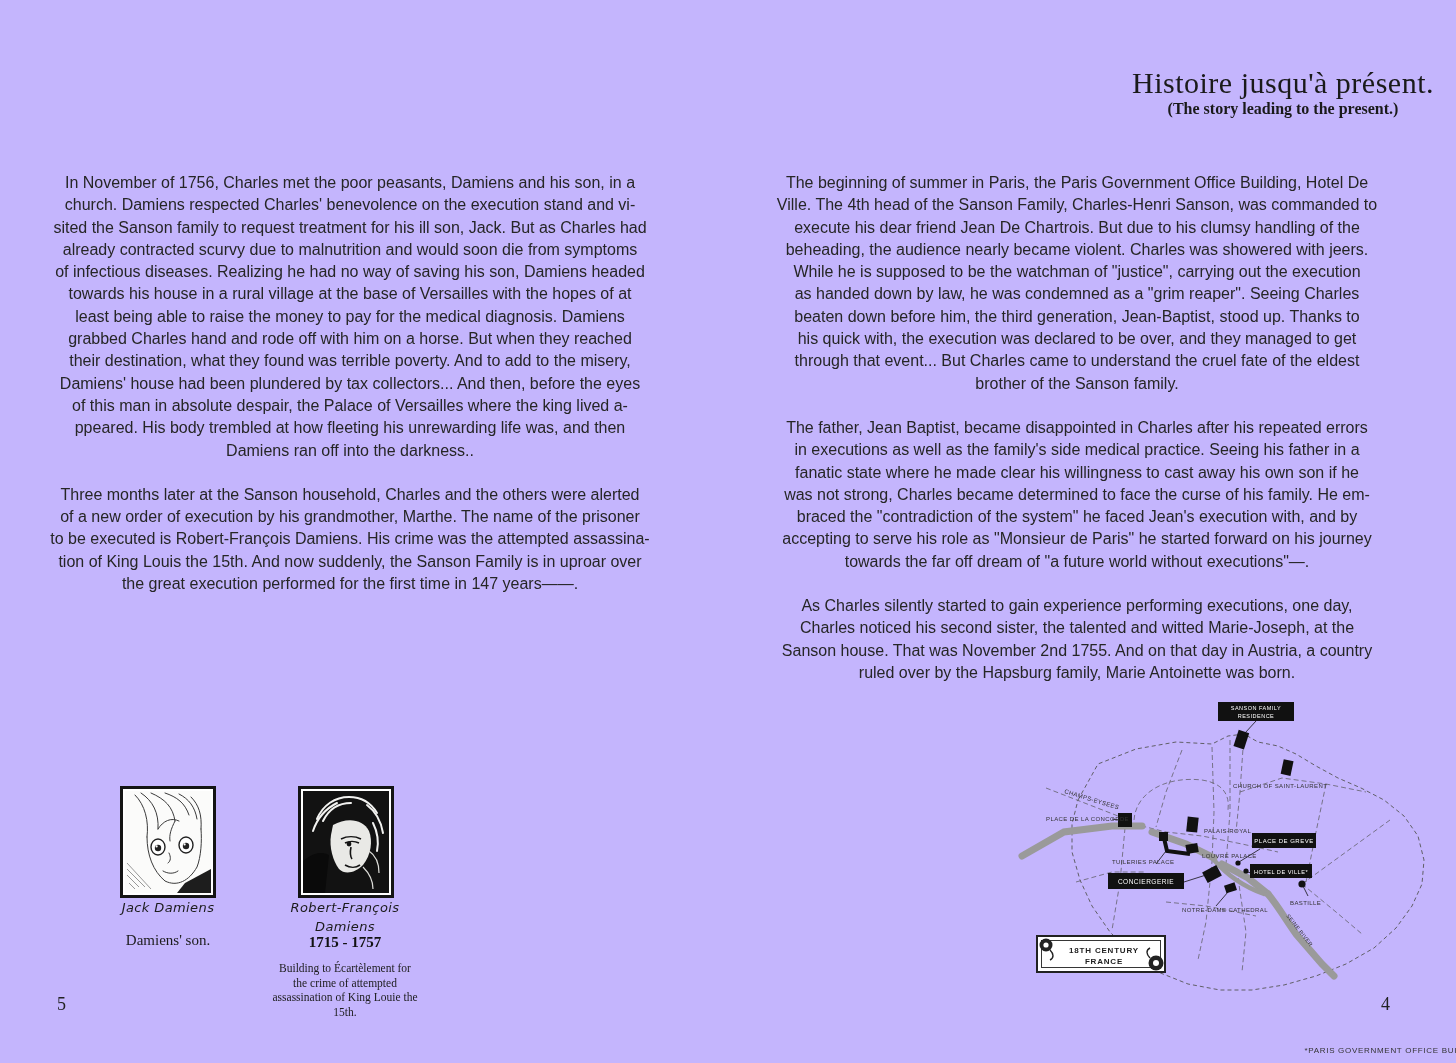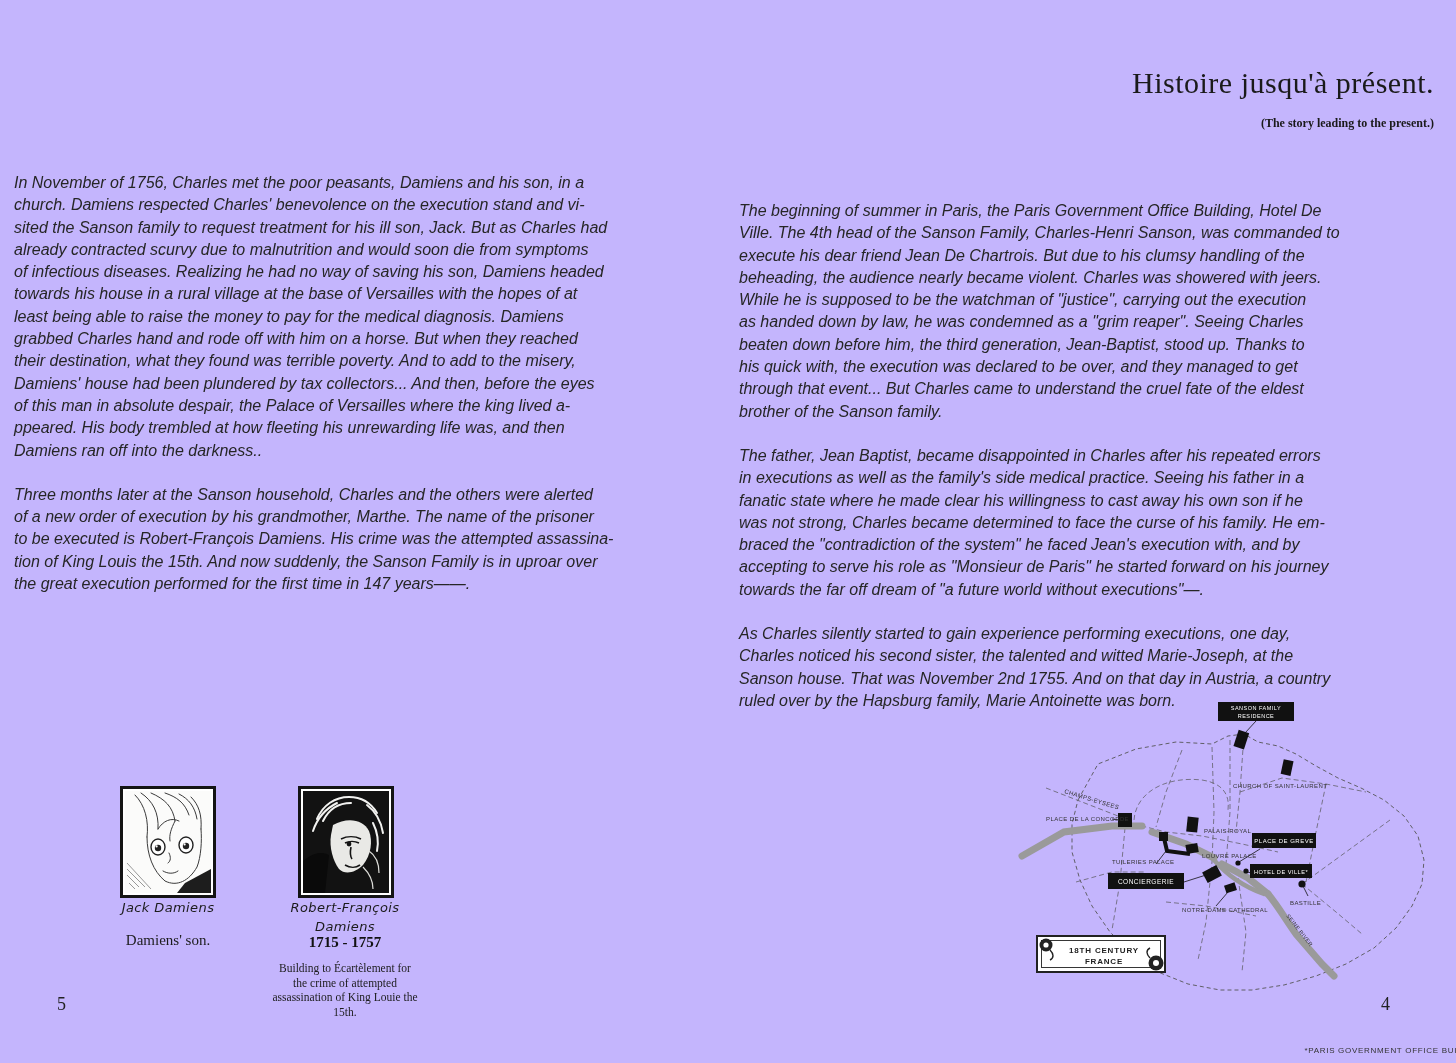--- a/index.html
+++ b/index.html
@@ -1,25 +1,25 @@
 <!DOCTYPE html>
 <html><head>
 <meta charset="utf-8">
 <style>
   html,body{margin:0;padding:0;background:#e8e8e8;}
   .page{position:relative;width:1456px;height:1063px;background:#c4b5fd;overflow:hidden;
         font-family:"Liberation Sans",sans-serif;color:#262626;padding-left:42px;}
   
   .header{position:absolute;top:66px;right:64px;text-align:right;}
   .title{font-family:"Liberation Serif",serif;font-size:30px;color:#1a1a1a;letter-spacing:.5px;}
-  .subtitle{font-family:"Liberation Serif",serif;font-weight:bold;font-size:12px;color:#1a1a1a;margin-top:16px;}
-  
-  .col{position:absolute;top:172px;font-size:16px;line-height:22.3px;font-style:italic;}
+  .subtitle{font-family:"Liberation Serif",serif;font-weight:bold;font-size:16px;color:#1a1a1a;margin-top:0;text-align:center;}
+  
+  .col{position:absolute;top:172px;font-size:16px;line-height:22.3px;text-align:center;}
   .col-left{left:14px;width:672px;}
-  .col-right{left:739px;width:676px;margin-top:28px;}
+  .col-right{left:739px;width:676px;}
   .para{white-space:pre-line;margin:0 0 22px 0;}
   
   .portrait-frame{position:absolute;width:86px;height:102px;border:3px solid #141414;background:#fff;padding:2px;}
   .portrait-frame svg{display:block;width:86px;height:102px;}
   .cap-name{position:absolute;text-align:center;font-family:"DejaVu Sans",sans-serif;font-style:italic;
             font-size:13px;letter-spacing:.4px;color:#1c1c1c;line-height:19px;}
   .cap-sub{position:absolute;text-align:center;font-family:"Liberation Serif",serif;font-size:15px;color:#1c1c1c;}
   .cap-years{position:absolute;text-align:center;font-family:"Liberation Serif",serif;font-weight:bold;
              font-size:15px;color:#111;}
   .cap-desc{position:absolute;text-align:center;font-family:"Liberation Serif",serif;font-size:11.5px;

